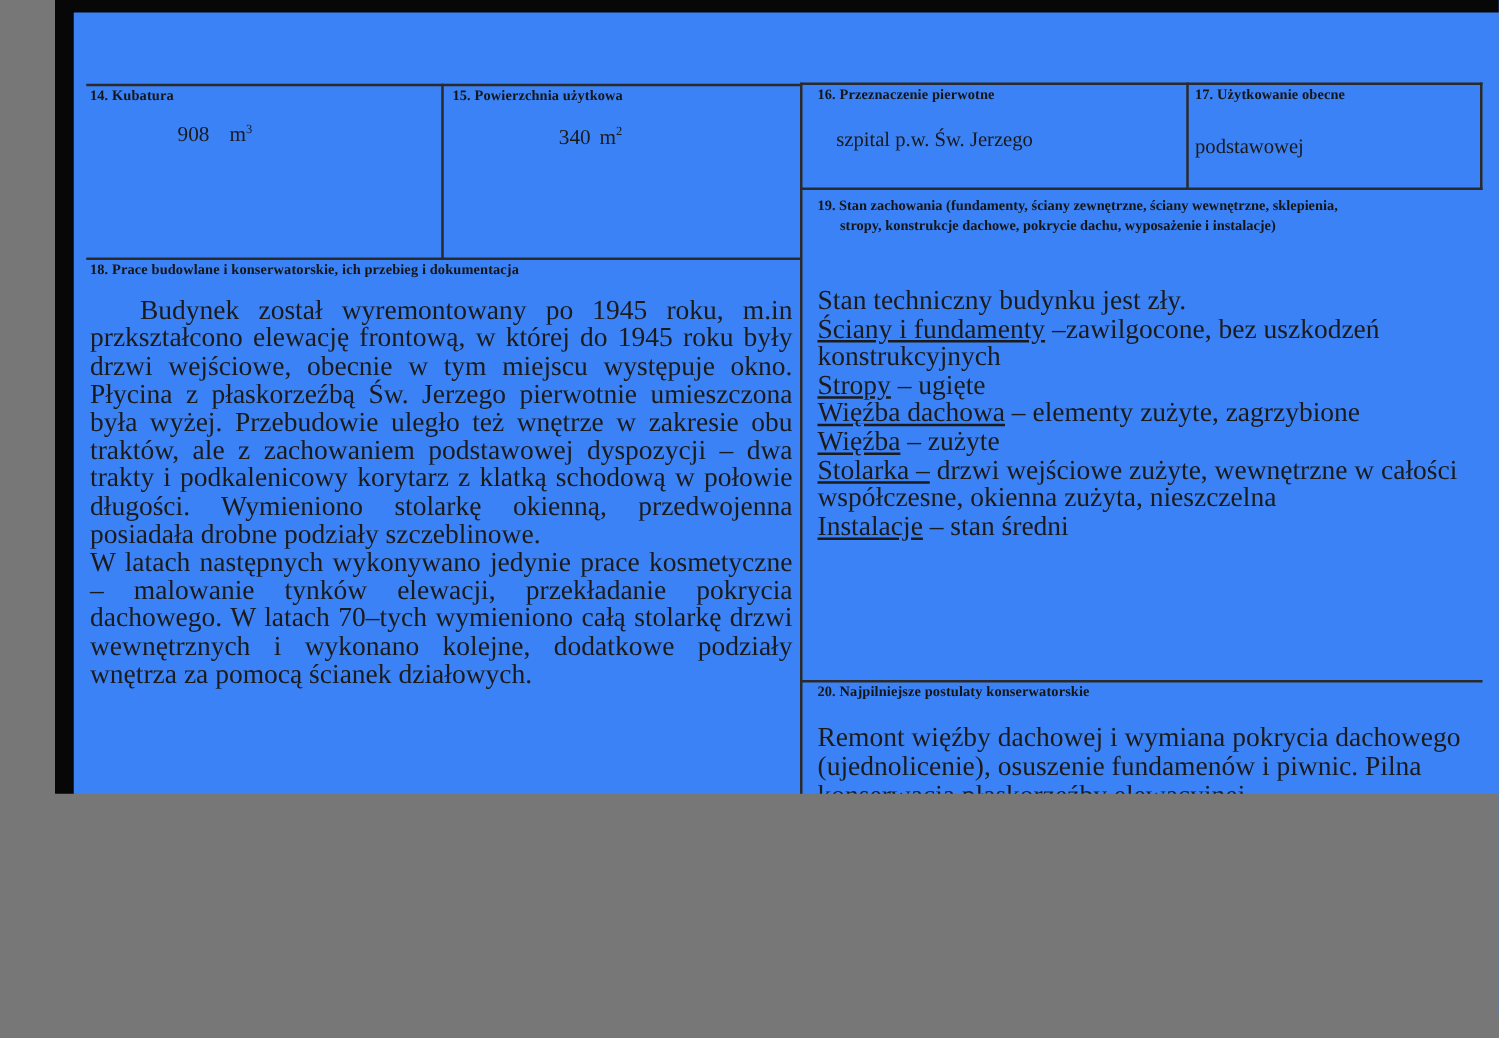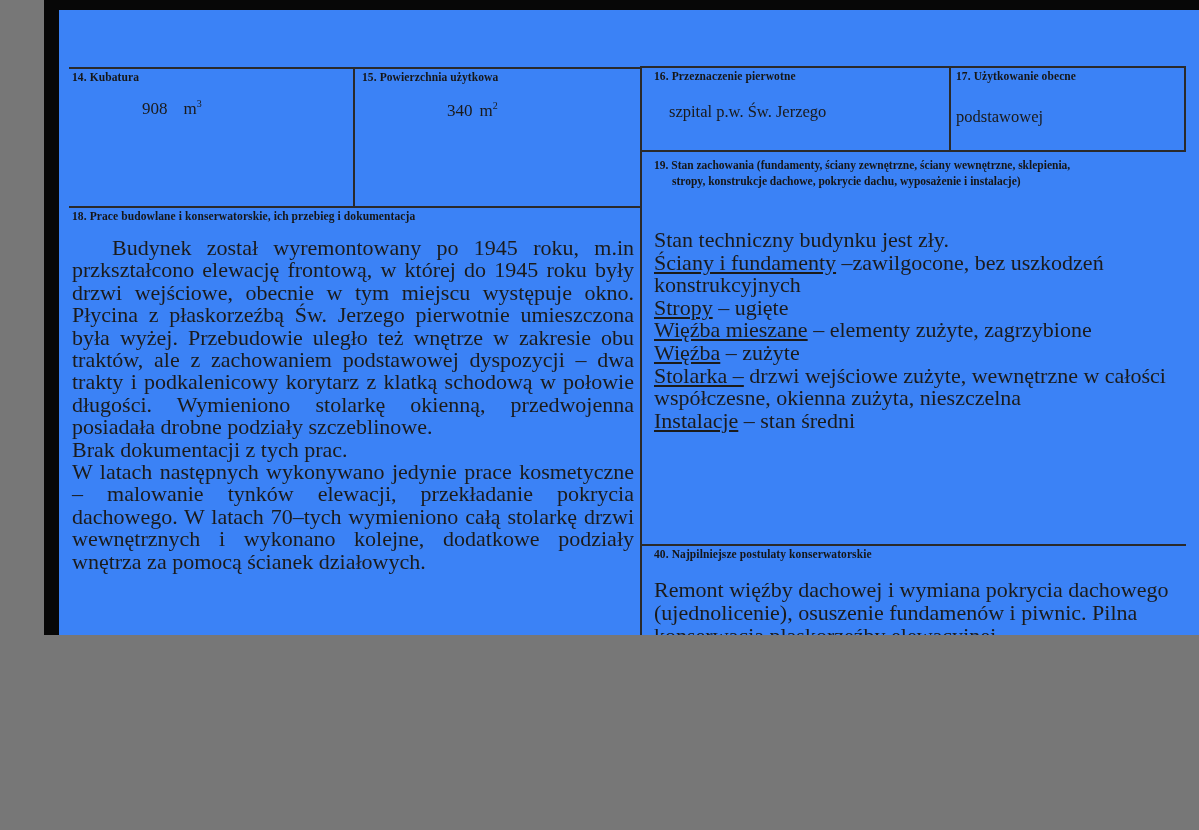--- a/index.html
+++ b/index.html
@@ -96,31 +96,30 @@
 
   <div class="hdr-wrap" style="left:610px; top:157px; width:532px;">
     <div>19. Stan zachowania (fundamenty, ściany zewnętrzne, ściany wewnętrzne, sklepienia,</div>
     <div class="indent">stropy, konstrukcje dachowe, pokrycie dachu, wyposażenie i instalacje)</div>
   </div>
 
   <div class="body-text" style="left:610px; top:229px; width:540px;">
     <div class="cond">Stan techniczny budynku jest zły.</div>
     <div class="cond"><span class="u">Ściany i fundamenty</span><span> –zawilgocone, bez uszkodzeń konstrukcyjnych</span></div>
     <div class="cond"><span class="u">Stropy</span><span> – ugięte</span></div>
-    <div class="cond"><span class="u">Więźba mieszane</span><span> – elementy zużyte, zagrzybione</span></div>
+    <div class="cond"><span class="u">Więźba dachowa</span><span> – elementy zużyte, zagrzybione</span></div>
     <div class="cond"><span class="u">Więźba</span><span> – zużyte</span></div>
     <div class="cond"><span class="u">Stolarka –</span><span> drzwi wejściowe zużyte, wewnętrzne w całości współczesne, okienna zużyta, nieszczelna</span></div>
     <div class="cond"><span class="u">Instalacje</span><span> – stan średni</span></div>
   </div>
 
   <div class="hdr" style="left:28px; top:210px;">18. Prace budowlane i konserwatorskie, ich przebieg i dokumentacja</div>
 
   <div class="body-text" style="left:28px; top:237px; width:562px;">
     <p class="just first">Budynek został wyremontowany po 1945 roku, m.in przkształcono elewację frontową, w której do 1945 roku były drzwi wejściowe, obecnie w tym miejscu występuje okno. Płycina z płaskorzeźbą Św. Jerzego pierwotnie umieszczona była wyżej. Przebudowie uległo też wnętrze w zakresie obu traktów, ale z zachowaniem podstawowej dyspozycji – dwa trakty i podkalenicowy korytarz z klatką schodową w połowie długości. Wymieniono stolarkę okienną, przedwojenna posiadała drobne podziały szczeblinowe.</p>
-    <p>Brak dokumentacji z tych prac.</p>
     <p class="just">W latach następnych wykonywano jedynie prace kosmetyczne – malowanie tynków elewacji, przekładanie pokrycia dachowego. W latach 70–tych wymieniono całą stolarkę drzwi wewnętrznych i wykonano kolejne, dodatkowe podziały wnętrza za pomocą ścianek działowych.</p>
   </div>
 
-  <div class="hdr" style="left:610px; top:548px;">40. Najpilniejsze postulaty konserwatorskie</div>
+  <div class="hdr" style="left:610px; top:548px;">20. Najpilniejsze postulaty konserwatorskie</div>
 
   <div class="body-text" style="left:610px; top:578px; width:545px; line-height:23px;">Remont więźby dachowej i wymiana pokrycia dachowego (ujednolicenie), osuszenie fundamenów i piwnic. Pilna konserwacja płaskorzeźby elewacyjnej.</div>
 
 </div>
 
 </body></html>

